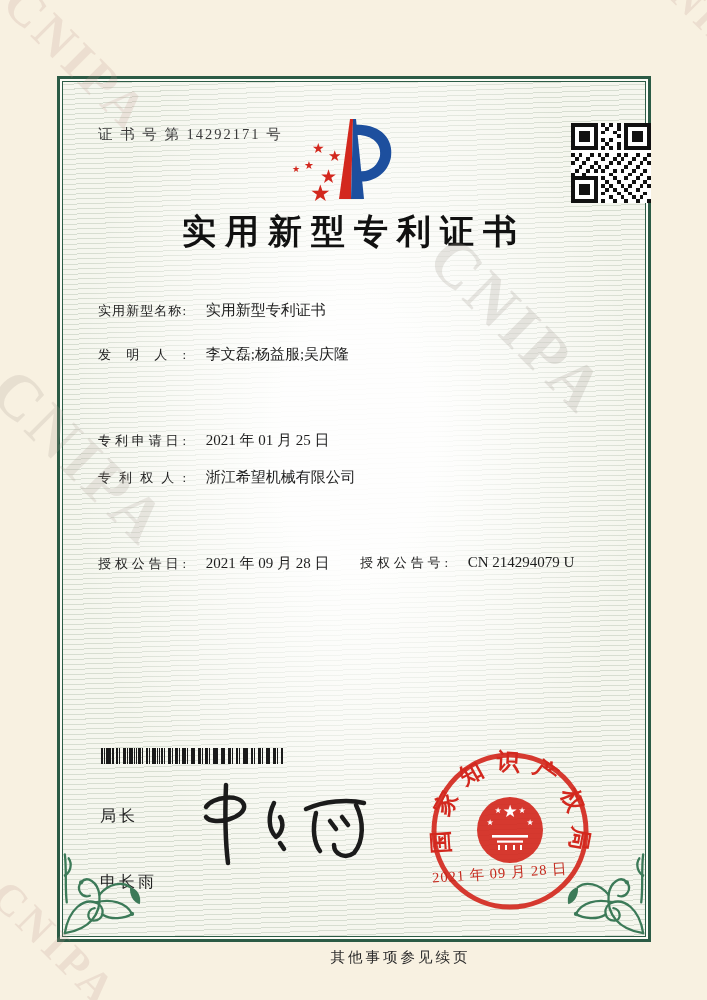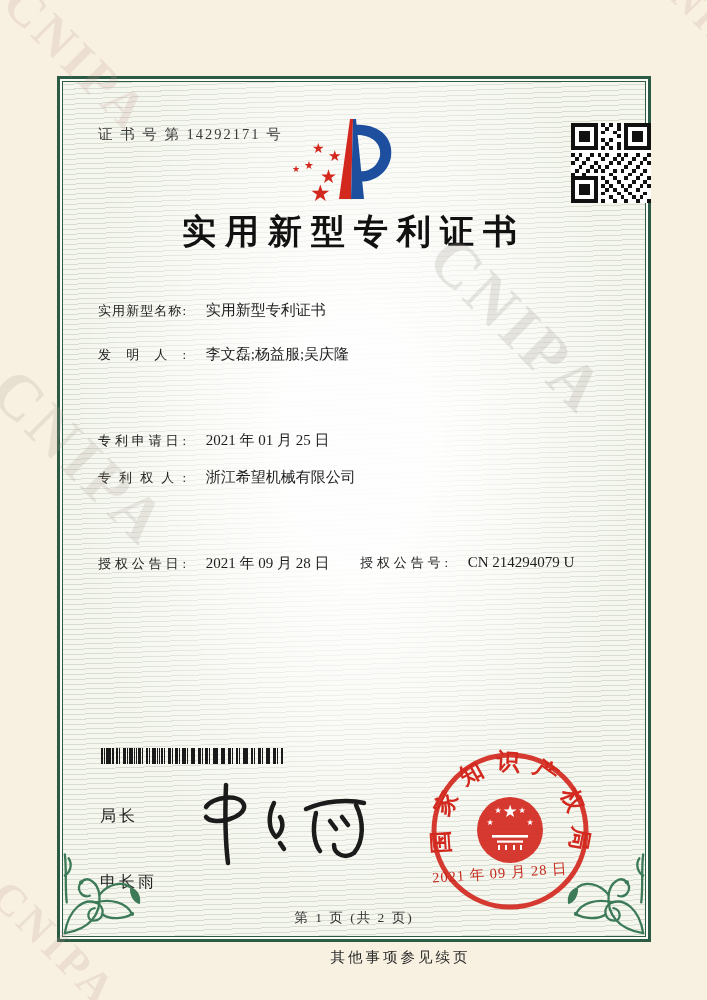--- a/index.html
+++ b/index.html
@@ -314,16 +314,15 @@
       <path d="M 40,56 C 50,44 64,42 72,48"></path>
       <path d="M 36,64 C 52,60 68,64 74,76 C 66,81 52,82 44,77"></path>
       <path d="M 6,64 C 4,48 6,30 4,14"></path>
       <path d="M 4,36 C 10,32 12,24 8,18"></path>
       <circle cx="21" cy="43" r="2.2" fill="#3c7a58" stroke="none"></circle>
       <circle cx="74" cy="76" r="2.2" fill="#3c7a58" stroke="none"></circle>
       <path d="M 72,48 C 80,50 84,58 82,66 C 75,64 71,56 72,48 Z" fill="#3c7a58" stroke="none"></path>
     </g>
   </svg>
 
-  <div class="page-info">第 1 页 (共 2 页)</div>
 </div>
 
 <div class="cont-note">其他事项参见续页</div>
 
 </body></html>

